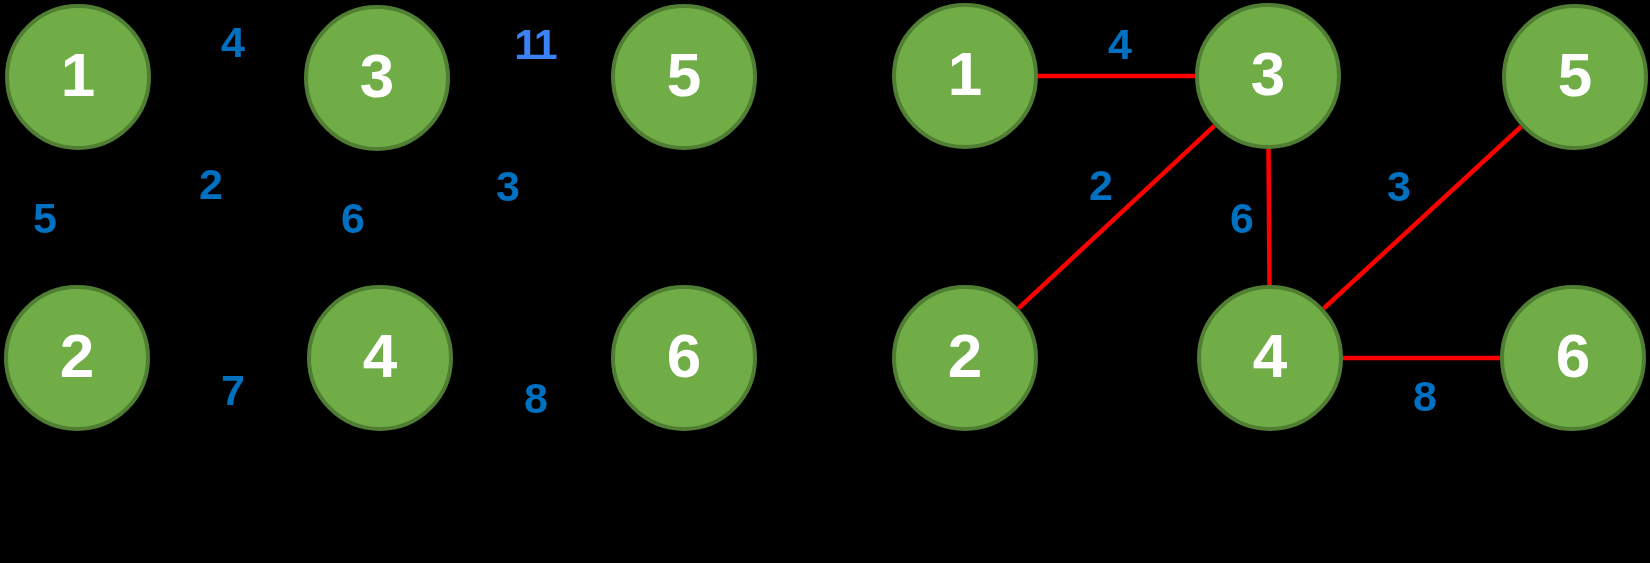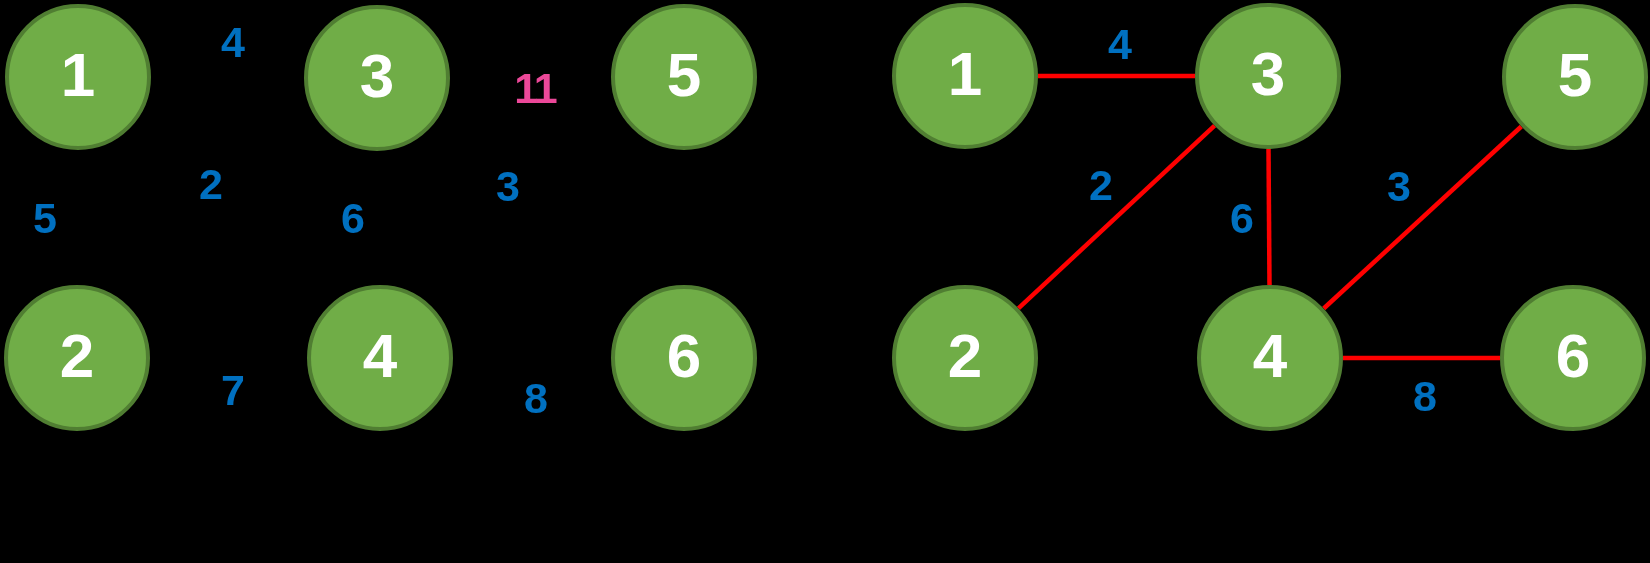--- a/index.html
+++ b/index.html
@@ -72,21 +72,21 @@
       <line x1="150.0" y1="358.0" x2="307.0" y2="358.0" stroke="#000000" stroke-width="3"></line>
       <line x1="453.0" y1="358.0" x2="611.0" y2="358.0" stroke="#000000" stroke-width="3"></line>
       <line x1="1038.0" y1="76.0" x2="1195.0" y2="76.0" stroke="#FF0000" stroke-width="4.5"></line>
       <line x1="1018.4" y1="308.3" x2="1214.6" y2="125.7" stroke="#FF0000" stroke-width="4.5"></line>
       <line x1="1268.5" y1="149.0" x2="1269.5" y2="285.0" stroke="#FF0000" stroke-width="4.5"></line>
       <line x1="1323.7" y1="308.5" x2="1521.3" y2="126.5" stroke="#FF0000" stroke-width="4.5"></line>
       <line x1="1343.0" y1="358.0" x2="1500.0" y2="358.0" stroke="#FF0000" stroke-width="4.5"></line>
     </svg>
   <div id="graph-original" class="graph-layer">
       <div class="weight" style="left: 232px; top: 42px; color: rgb(0, 112, 192);">4</div>
-      <div class="weight" style="left: 535px; top: 44px; color: #ec4899; margin-top: 44px;">11</div>
+      <div class="weight" style="left: 535px; top: 44px; color: #3b82f6;">11</div>
       <div class="weight" style="left: 44px; top: 218px; color: rgb(0, 112, 192);">5</div>
       <div class="weight" style="left: 210px; top: 184px; color: rgb(0, 112, 192);">2</div>
       <div class="weight" style="left: 352px; top: 218px; color: rgb(0, 112, 192);">6</div>
       <div class="weight" style="left: 507px; top: 186px; color: rgb(0, 112, 192);">3</div>
       <div class="weight" style="left: 232px; top: 390px; color: rgb(0, 112, 192);">7</div>
       <div class="weight" style="left: 535px; top: 398px; color: rgb(0, 112, 192);">8</div>
       <div class="node" style="left: 78px; top: 77px; background: rgb(112, 173, 71); border: 4px solid rgb(80, 126, 50); color: rgb(255, 255, 255);">
         <span>1</span>
       </div>
       <div class="node" style="left: 77px; top: 358px; background: rgb(112, 173, 71); border: 4px solid rgb(80, 126, 50); color: rgb(255, 255, 255);">

